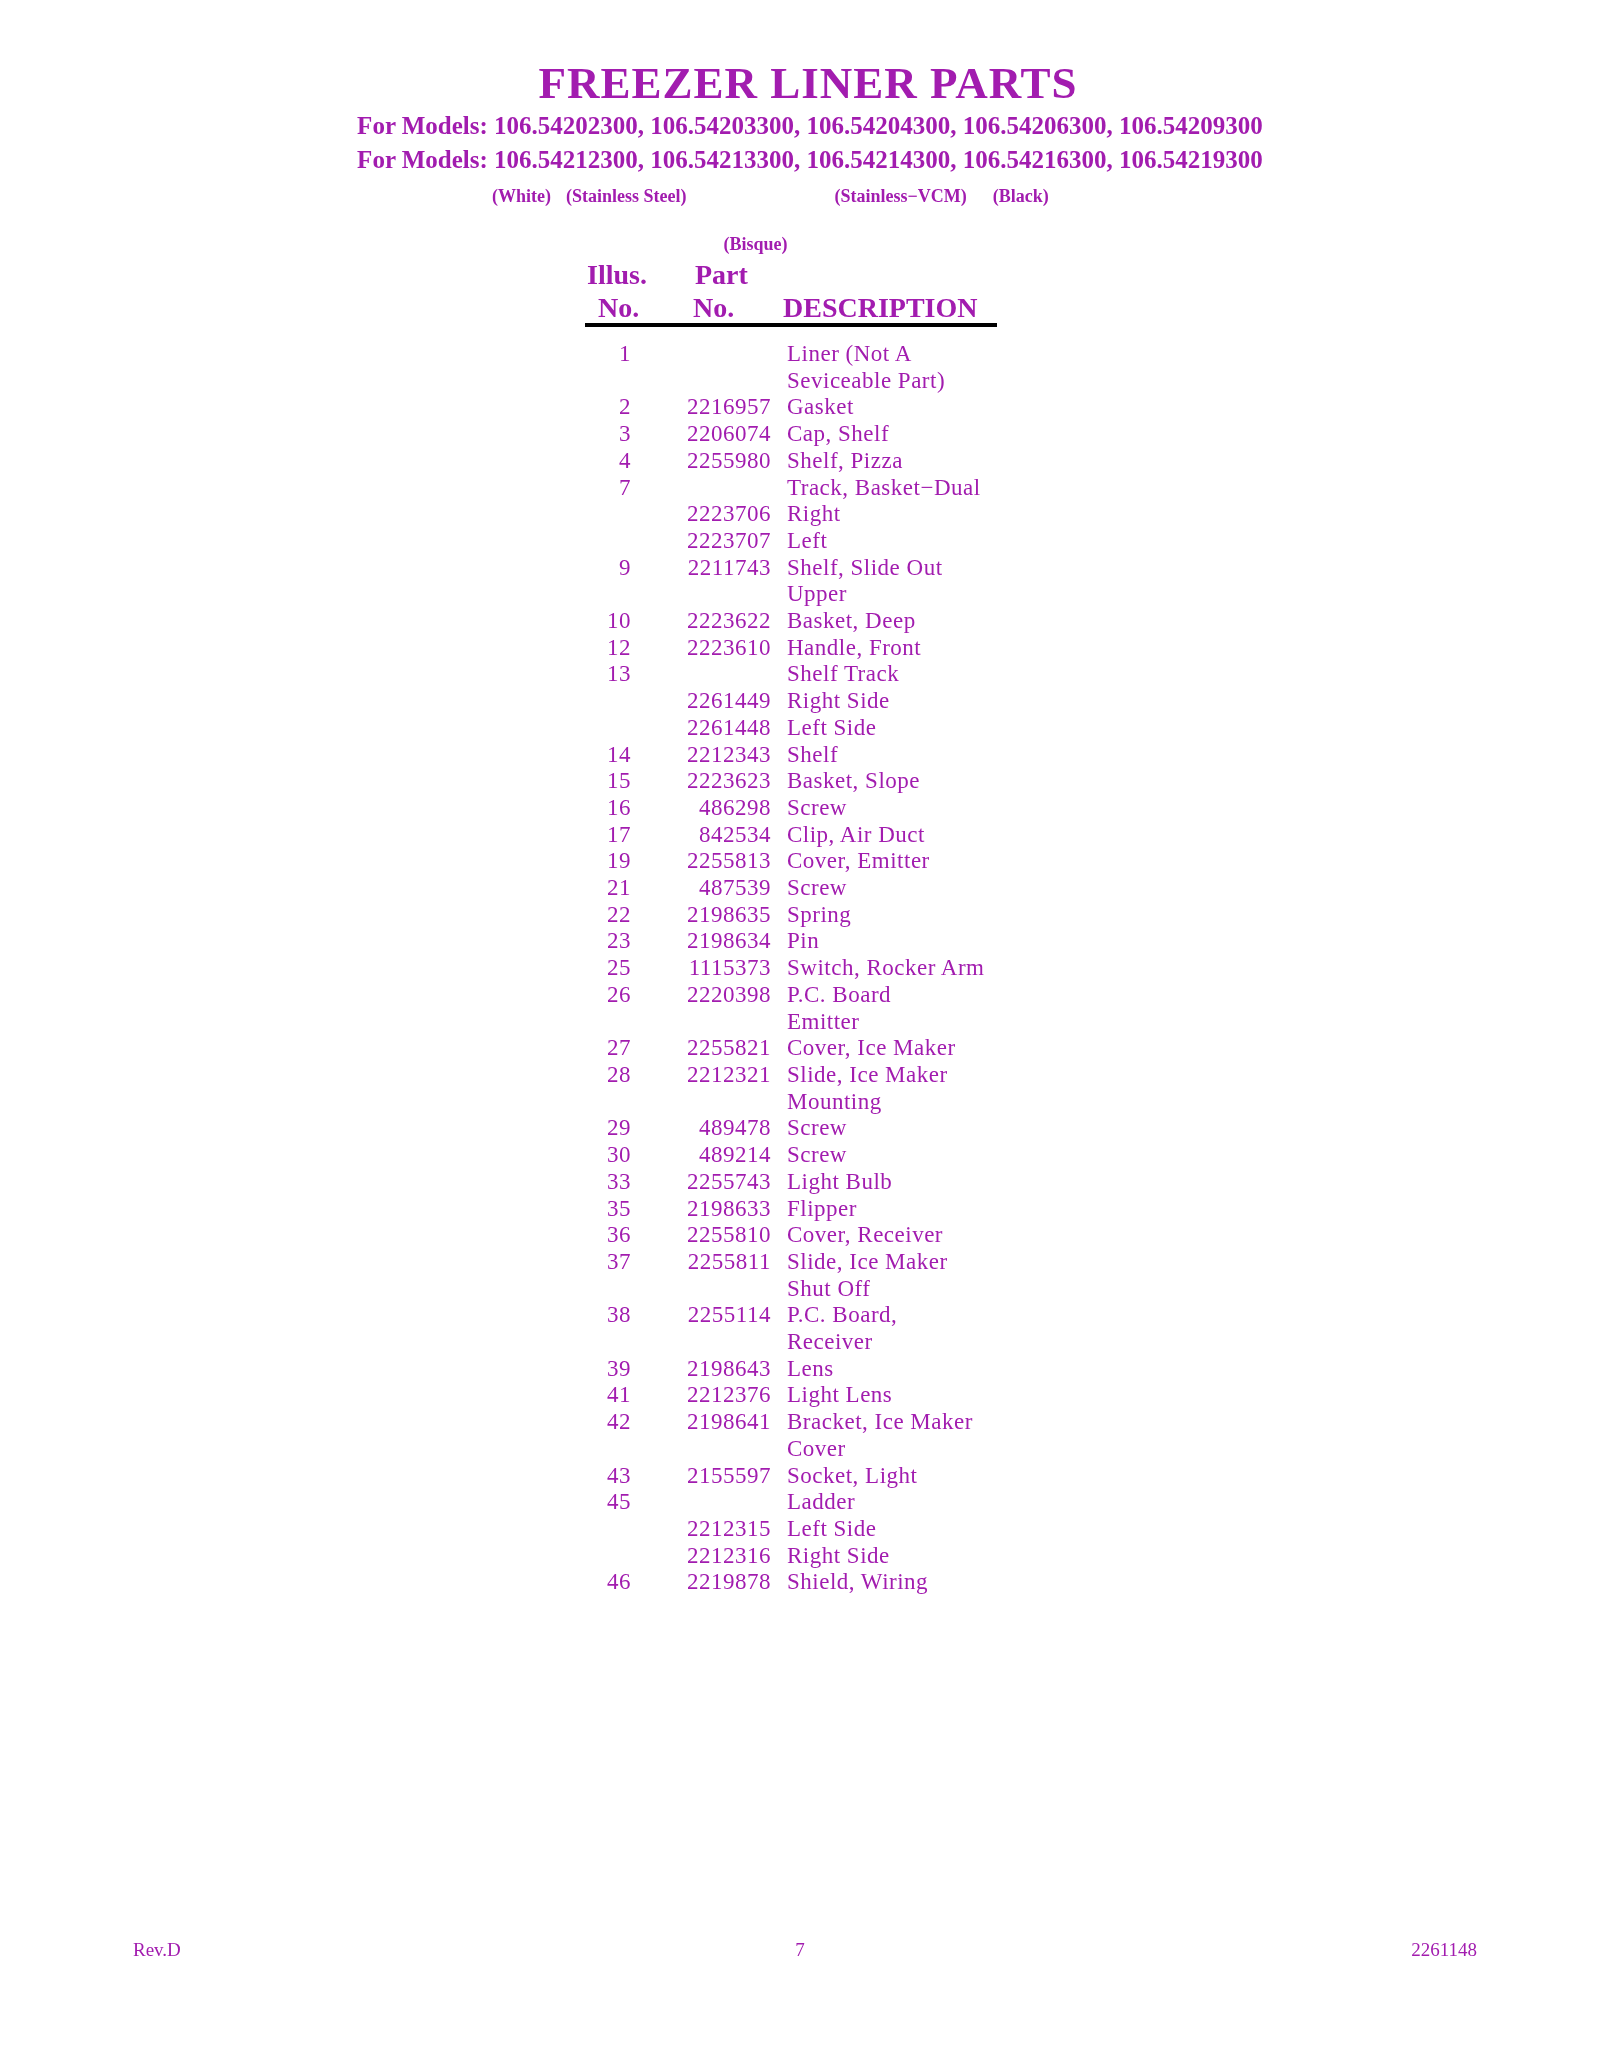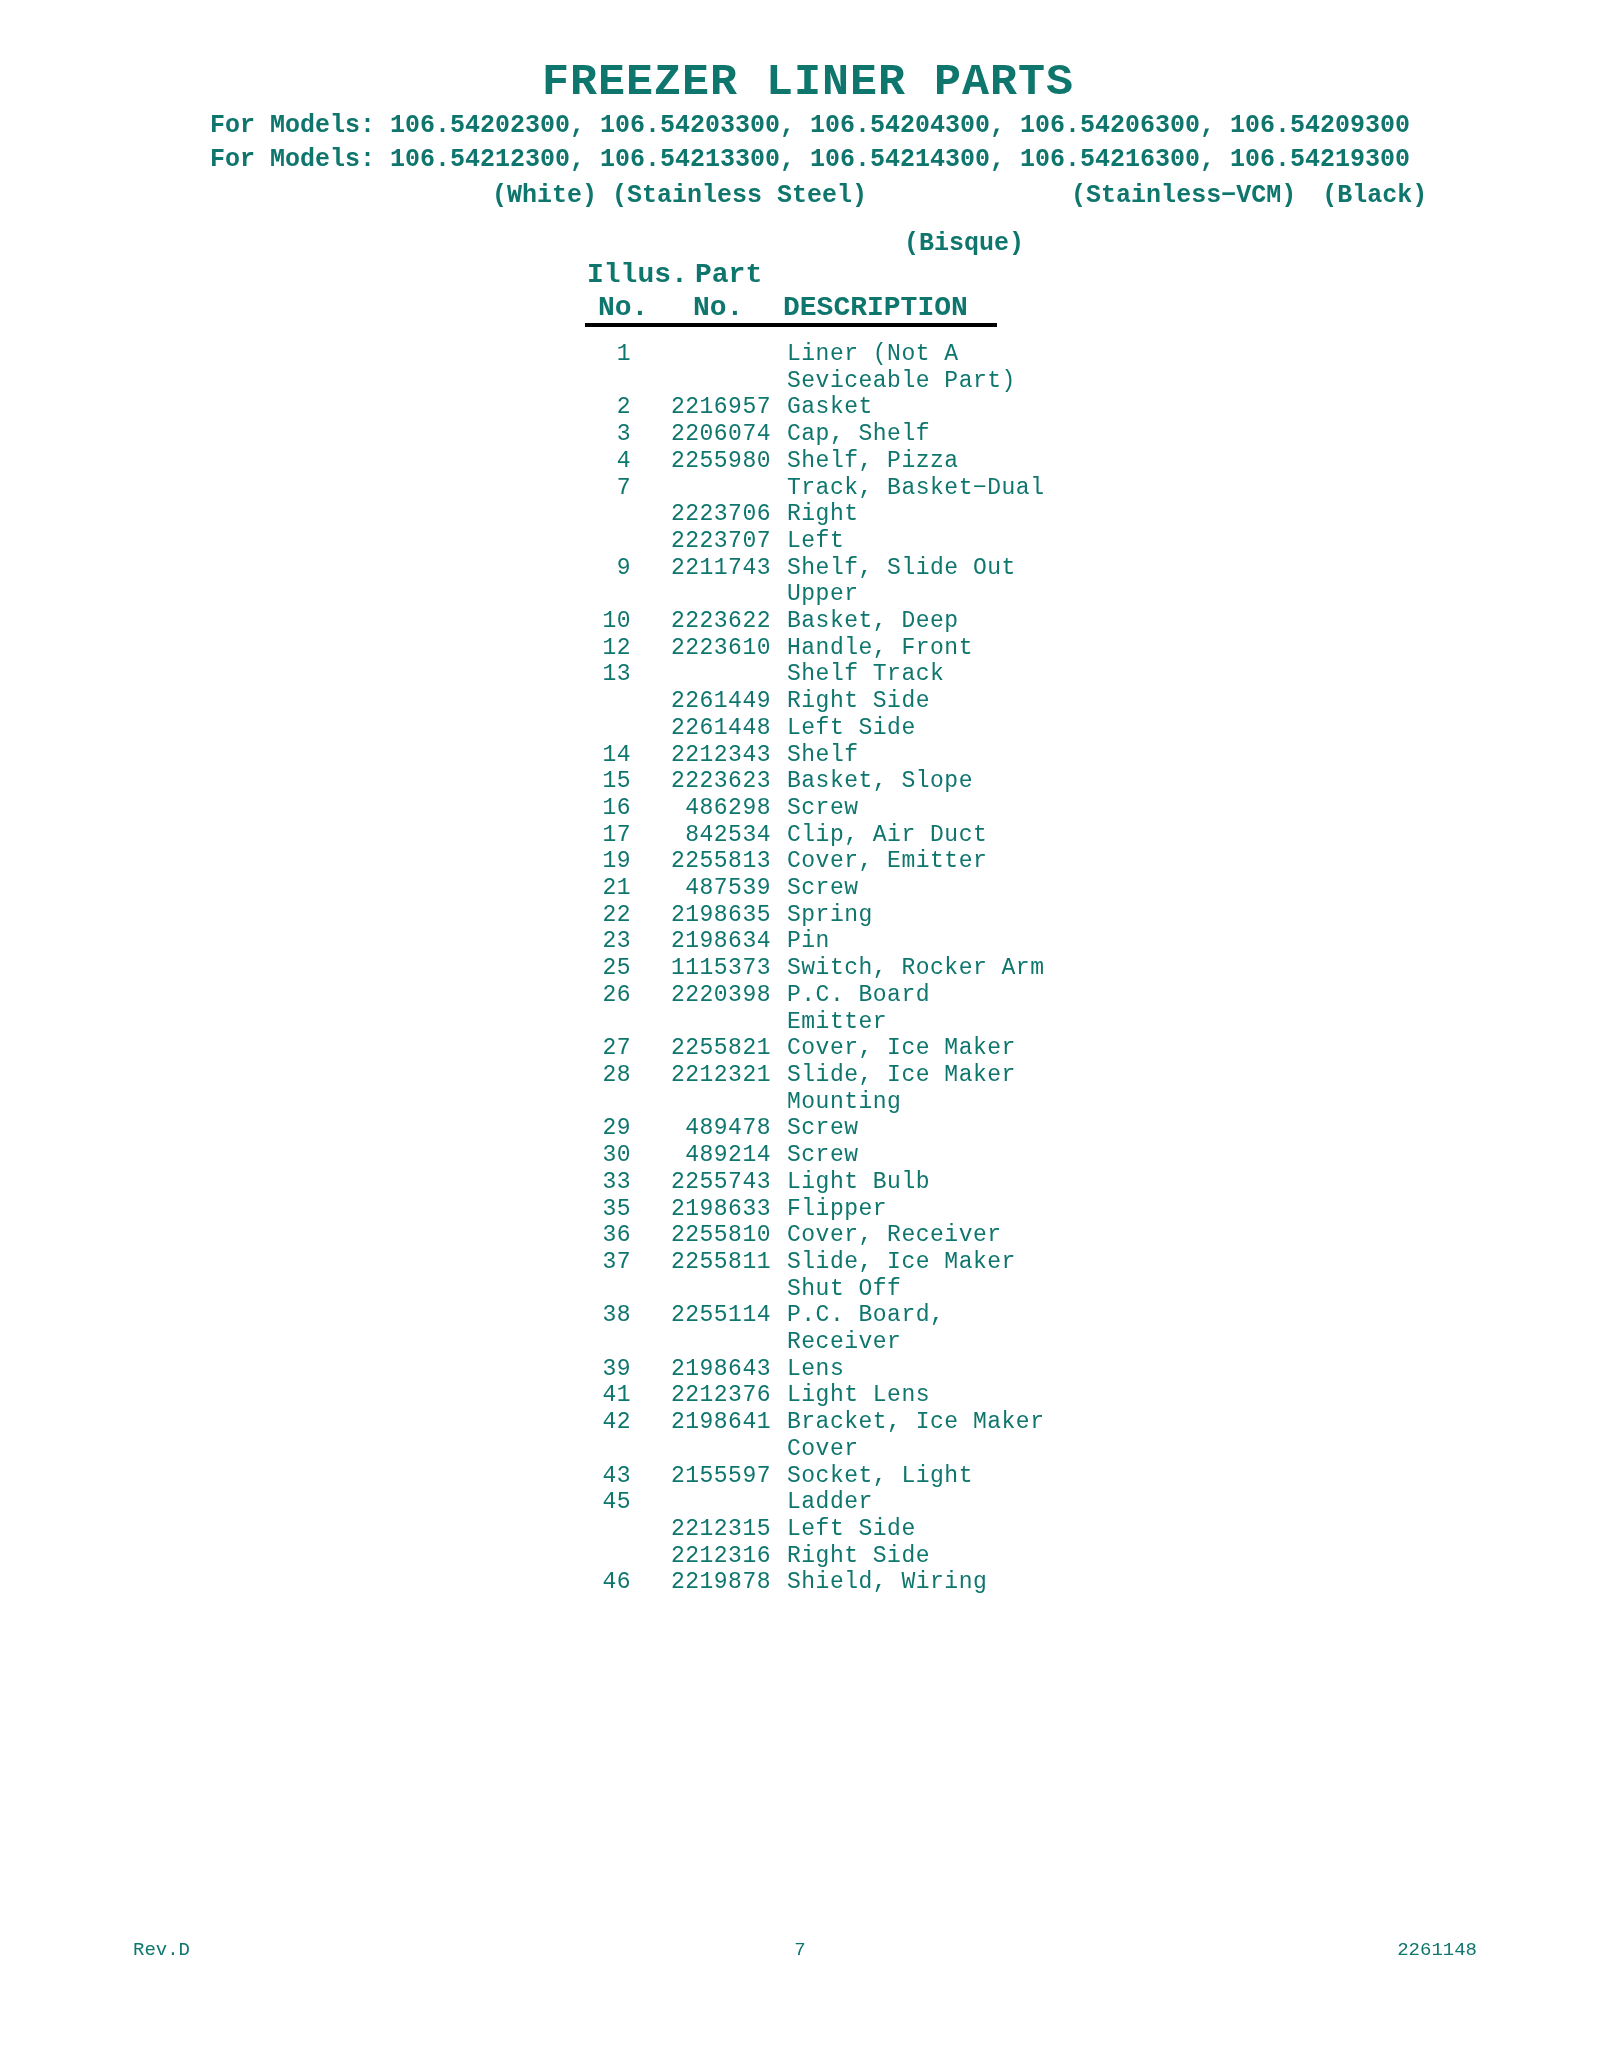--- a/index.html
+++ b/index.html
@@ -1,22 +1,22 @@
 <!DOCTYPE html>
 <html><head>
 <meta charset="utf-8">
 <style>
   html, body { margin: 0; padding: 0; background: #fff; }
   .page {
     position: relative;
     width: 1600px;
     height: 2071px;
     background: #ffffff;
-    color: #0f766e;
-    font-family: Liberation Mono, monospace;
+    color: #a21caf;
+    font-family: Liberation Serif, serif;
     overflow: hidden;
   }
   .doc-title {
     position: absolute;
     top: 58px;
     left: 8px;
     width: 1600px;
     text-align: center;
     font-size: 45px;
     font-weight: bold;
@@ -33,21 +33,21 @@
     font-size: 25px;
     font-weight: bold;
     line-height: 33.5px;
     white-space: nowrap;
   }
   .finishes {
     position: absolute;
     top: 182px;
     left: 492px;
     display: flex;
-    font-size: 25px;
+    font-size: 18px;
     font-weight: bold;
     line-height: 28px;
     white-space: nowrap;
   }
   .finishes span:nth-child(2) { margin-left: 15px; }
   .finishes span:nth-child(3) { margin-left: 37px; margin-top: 48px; }
   .finishes span:nth-child(4) { margin-left: 47px; }
   .finishes span:nth-child(5) { margin-left: 26px; }
   .th {
     position: absolute;

